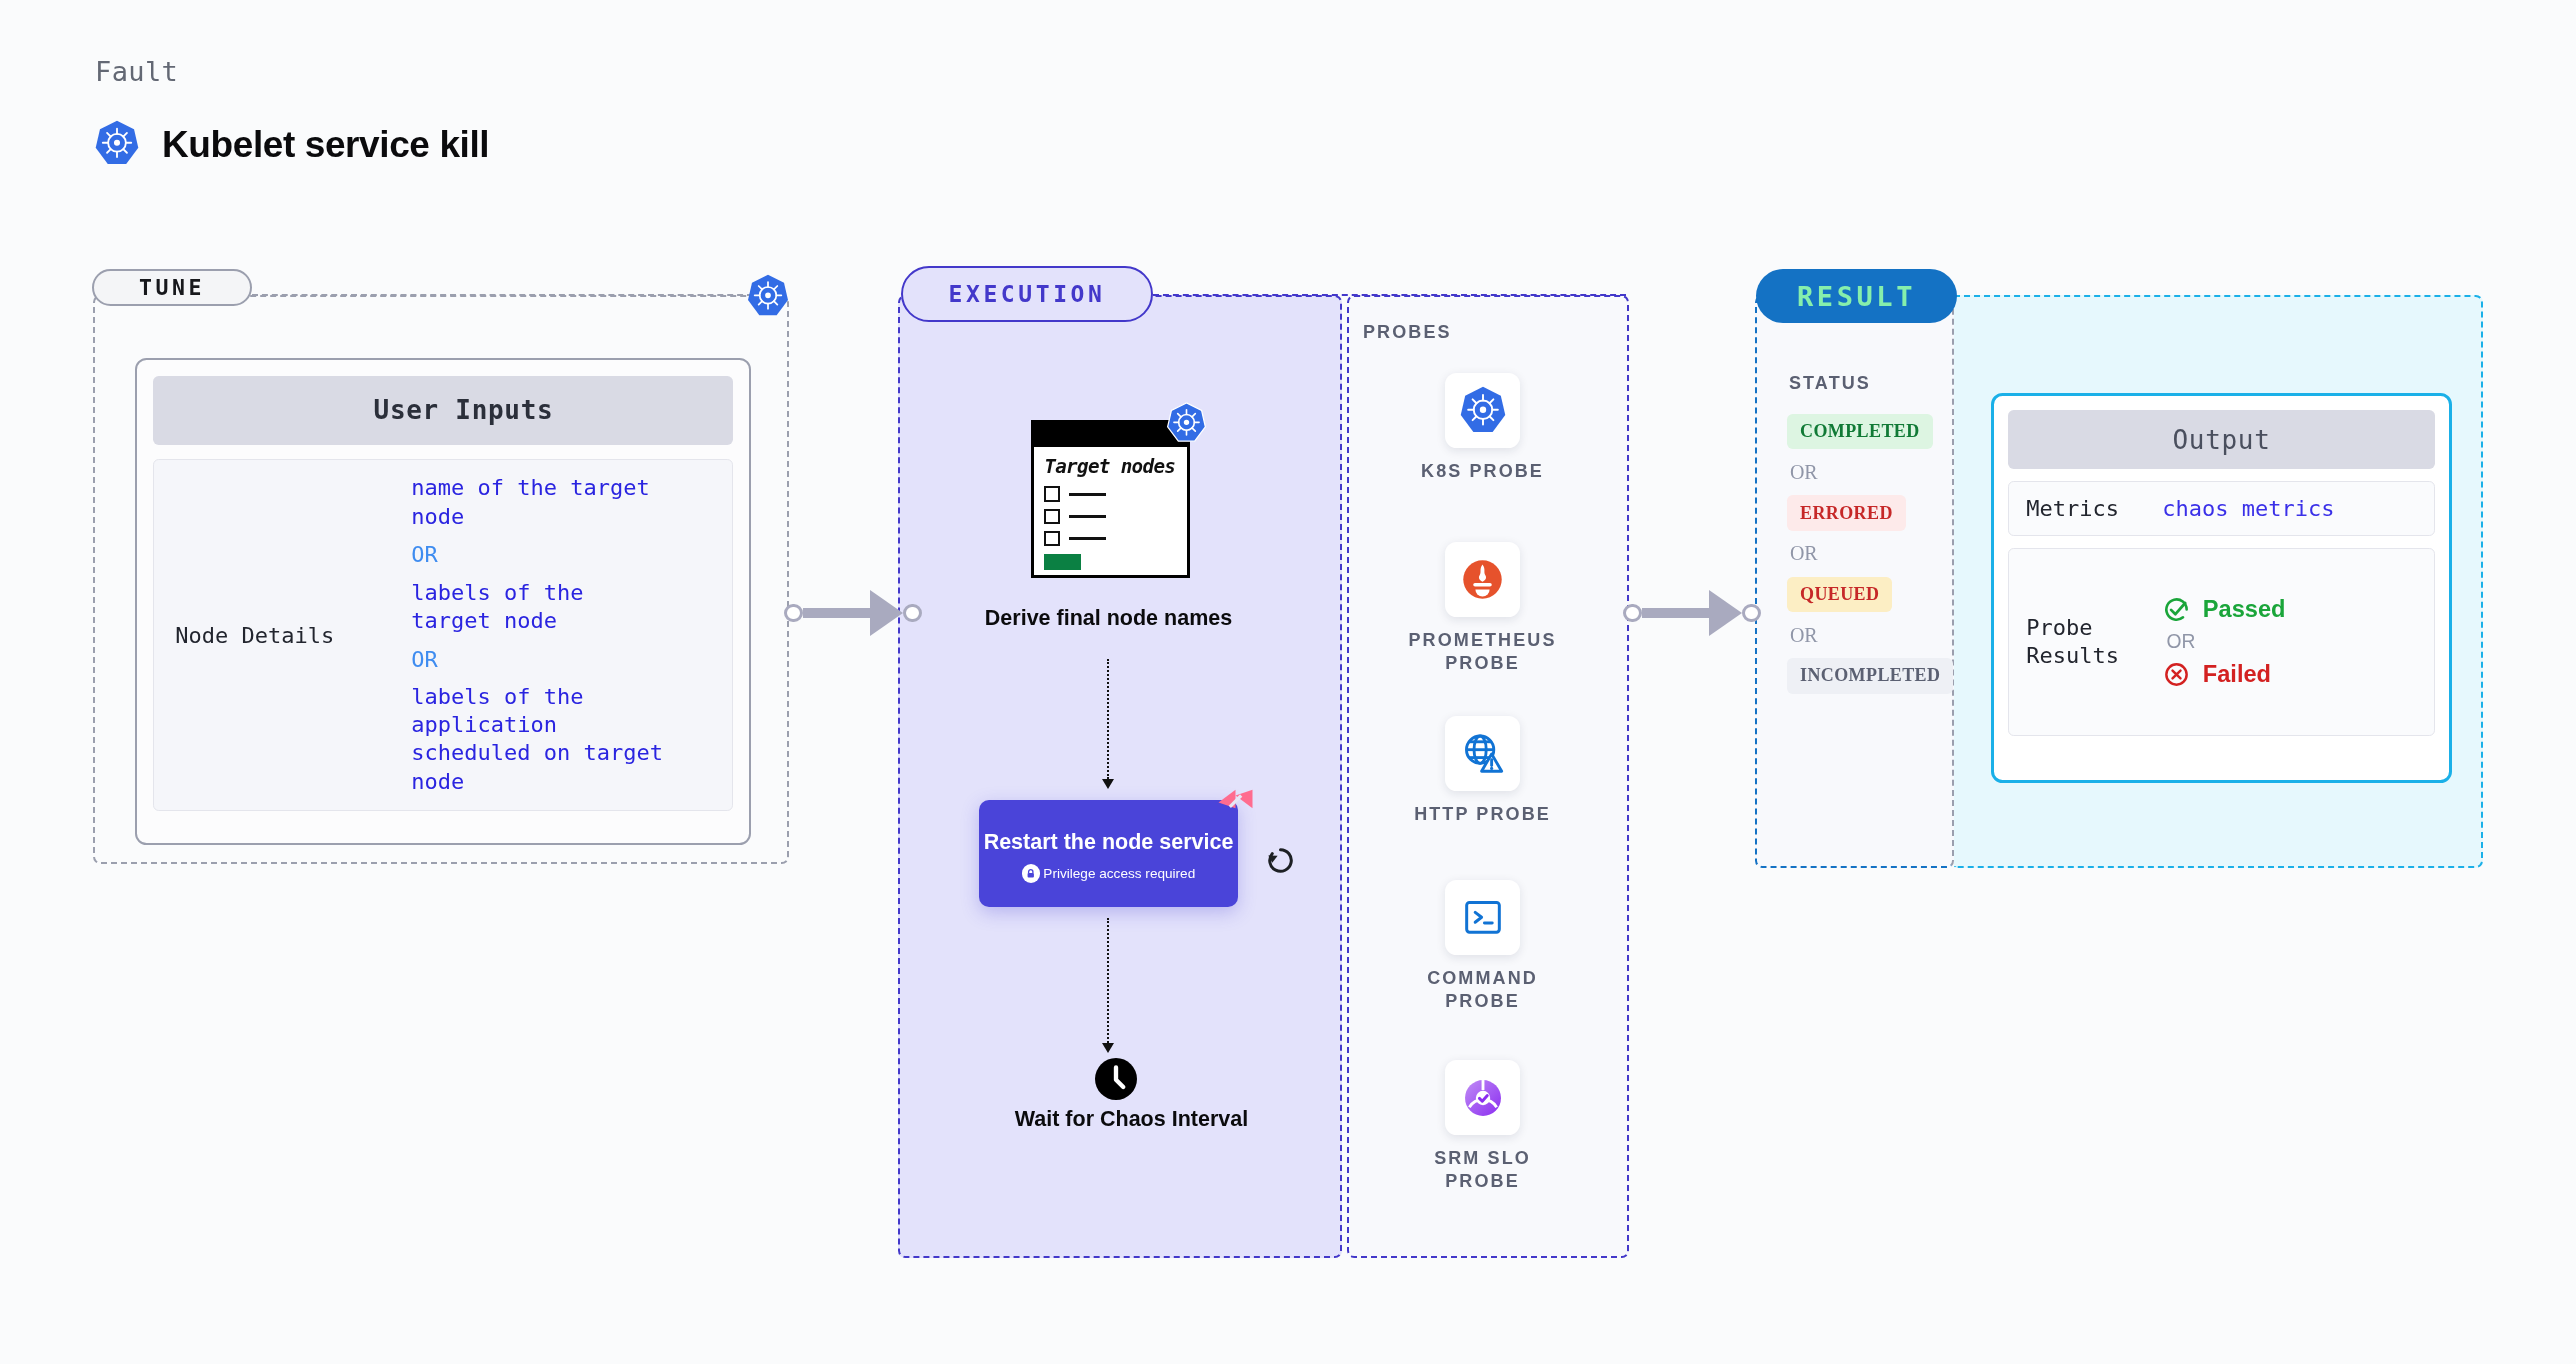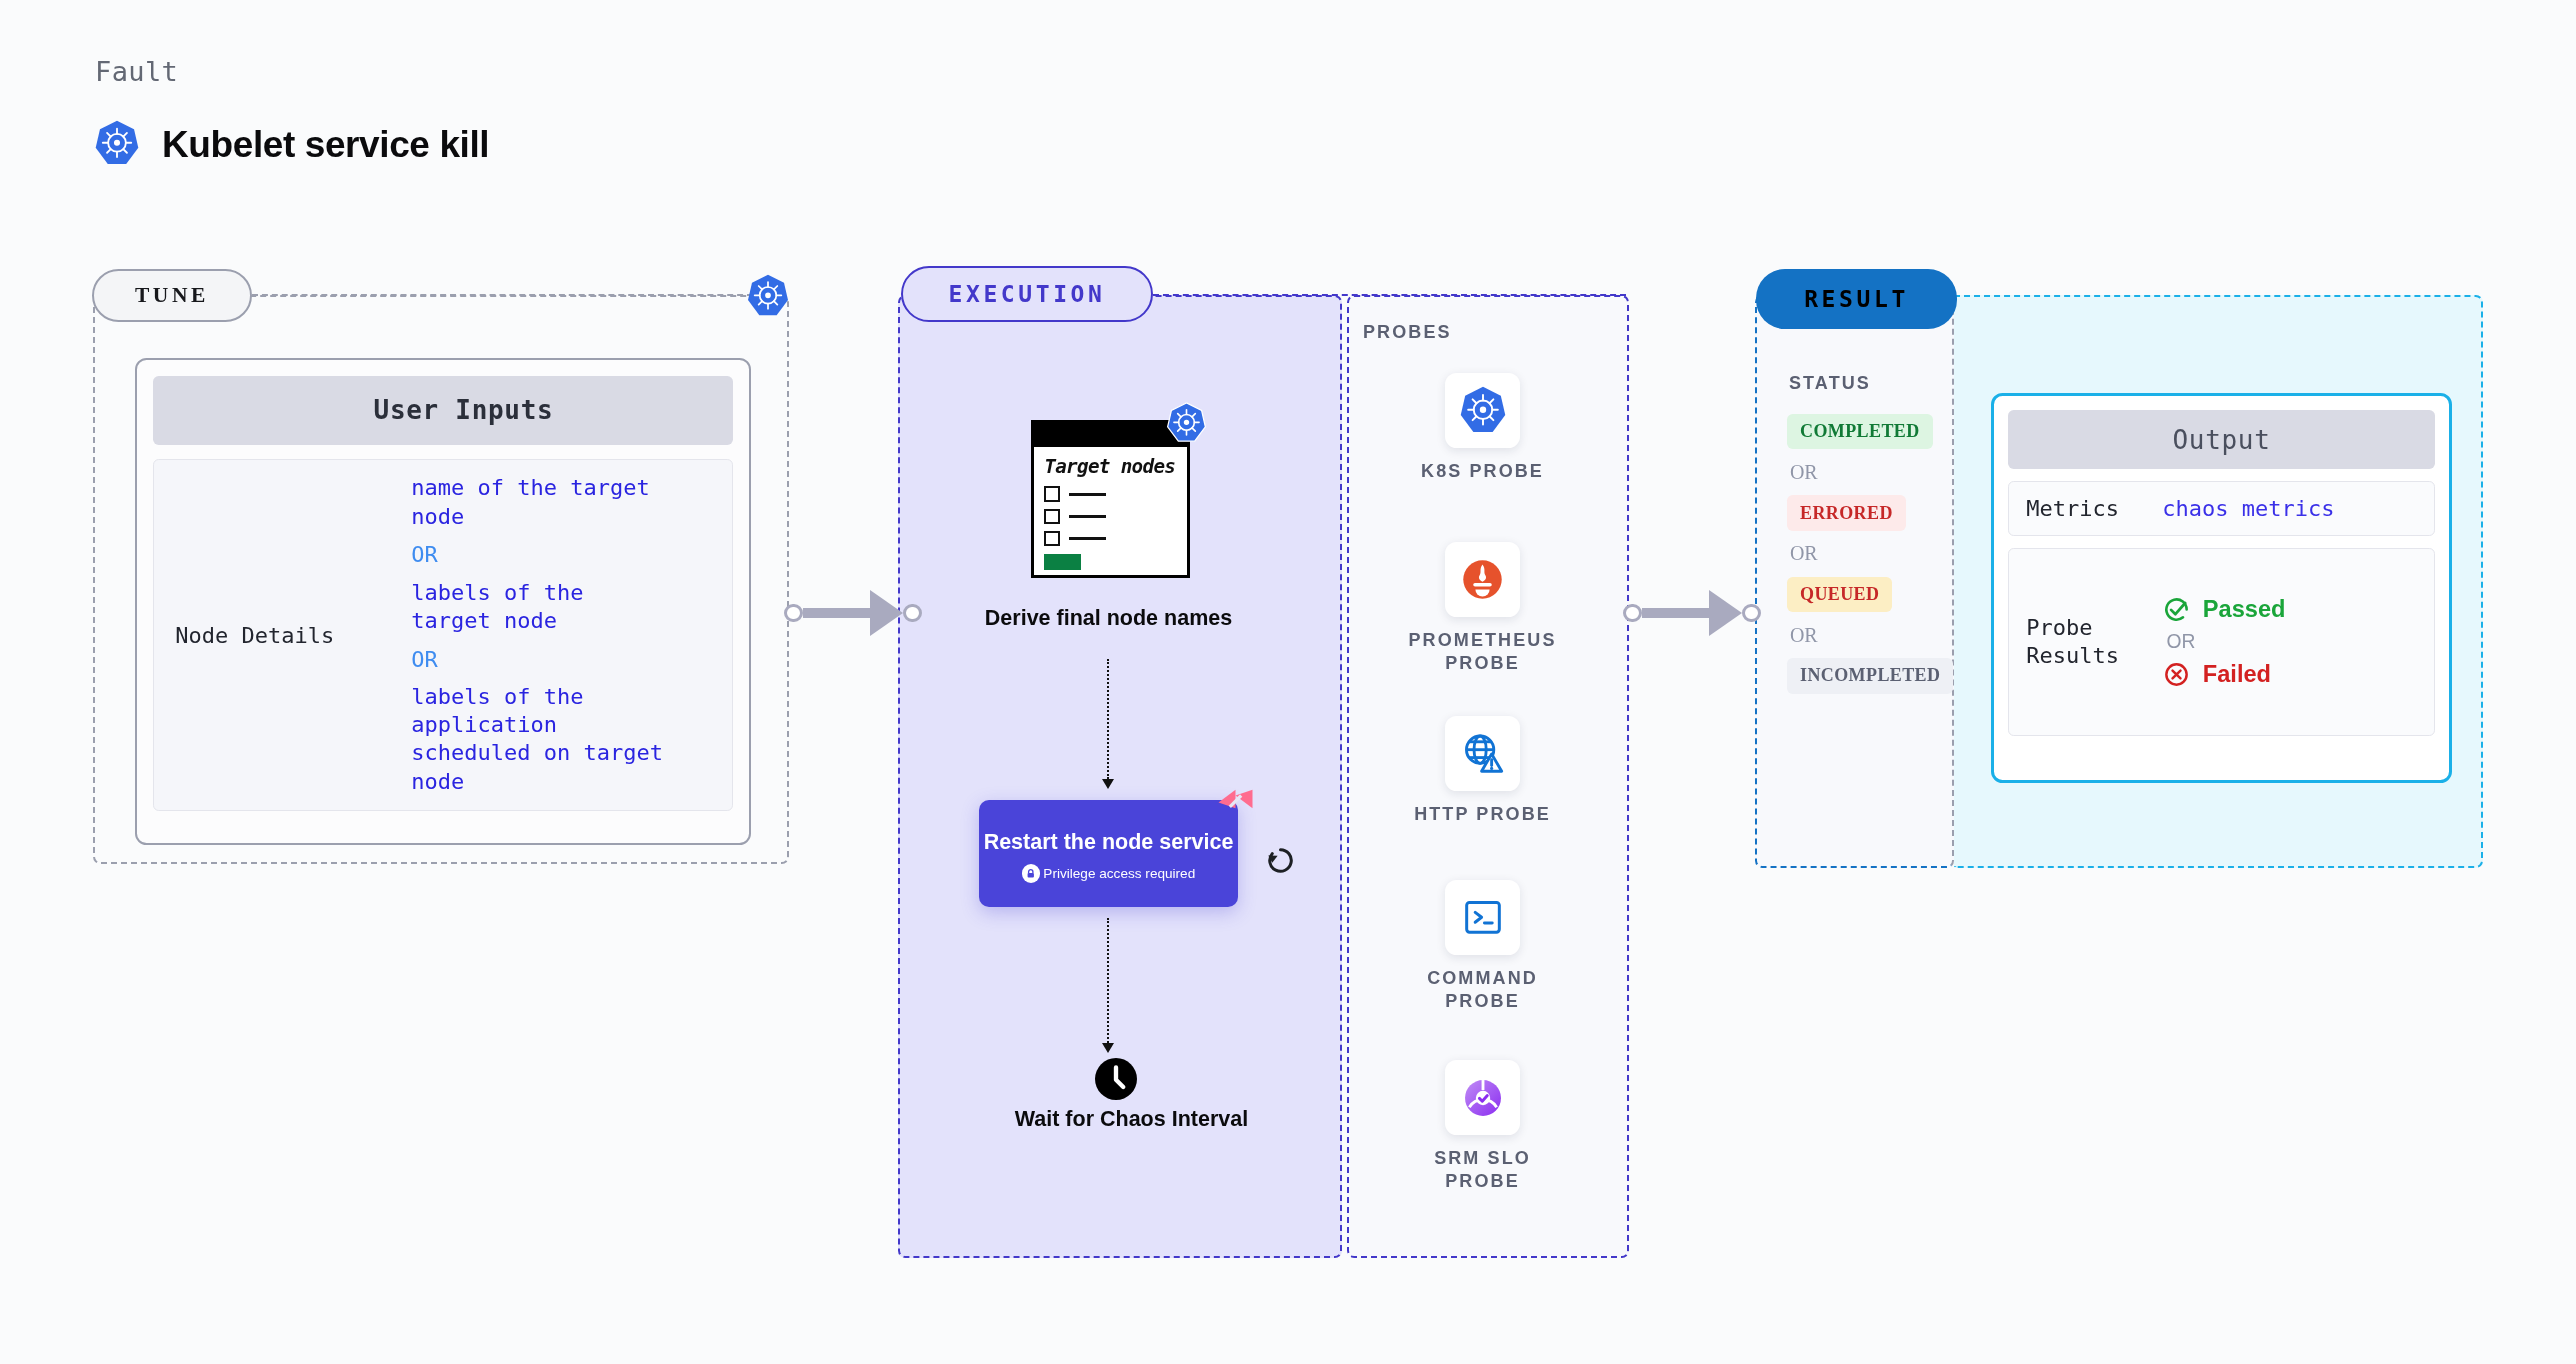--- a/index.html
+++ b/index.html
@@ -27,22 +27,22 @@
   .tune-panel {
     position: absolute; left: 93px; top: 295px; width: 696px; height: 569px;
     border: 2.1px dashed #9b9fae; border-radius: 7.2px; background: #fafbfc;
   }
   .pill {
     position: absolute; display: flex; align-items: center; justify-content: center;
     font-family: "DejaVu Sans Mono", monospace; font-weight: 700;
     letter-spacing: 3.6px; border-radius: 29px; z-index: 6;
   }
   .pill-tune {
-    left: 92px; top: 269px; width: 160px; height: 53px;
-    background: #f4f5f7; border: 2.1px solid #9b9fae; color: #17181c; font-size: 21.5px; font-family: Liberation Serif, serif;
+    left: 92px; top: 269px; width: 160px; height: 37px;
+    background: #f4f5f7; border: 2.1px solid #9b9fae; color: #17181c; font-size: 21.5px;
   }
   .tune-k8s { position: absolute; left: 747px; top: 274px; z-index: 7; }
   .tune-dash {
     position: absolute; left: 252px; top: 294px; width: 501px; height: 0;
     border-top: 2.1px dashed #9b9fae;
   }
 
   .inputs-card {
     position: absolute; left: 135px; top: 358px; width: 616px; height: 487px;
     border: 2.1px solid #9b9fae; border-radius: 11.5px; background: #fcfcfd; padding: 15.8px;
@@ -176,22 +176,22 @@
   }
 
   
   .result-status-panel {
     position: absolute; left: 1755px; top: 295px; width: 199px; height: 573px;
     border: 2.9px dashed #1472c4; border-left-style: dashed; border-radius: 7.2px;
     background: #f8f9fc;
   }
   .result-status-panel.grey-right { border-right: 2.1px dashed #9b9fae; }
   .pill-result {
-    left: 1756px; top: 269px; width: 201px; height: 60px;
-    background: #1472c4; border: none; color: #000000; font-size: 23px;
+    left: 1756px; top: 269px; width: 201px; height: 54px;
+    background: #1472c4; border: none; color: #86efac; font-size: 27px;
   }
   .result-blue-panel {
     position: absolute; left: 1954px; top: 295px; width: 529px; height: 573px;
     border: 2.9px dashed #1ab0e8; border-left: none; border-radius: 0 7.2px 7.2px 0;
     background: #e6f8fd;
   }
   .status-label {
     position: absolute; left: 1789px; top: 373px;
     font-size: 18px; font-weight: 700; color: #5b6072; letter-spacing: 2.1px;
   }

